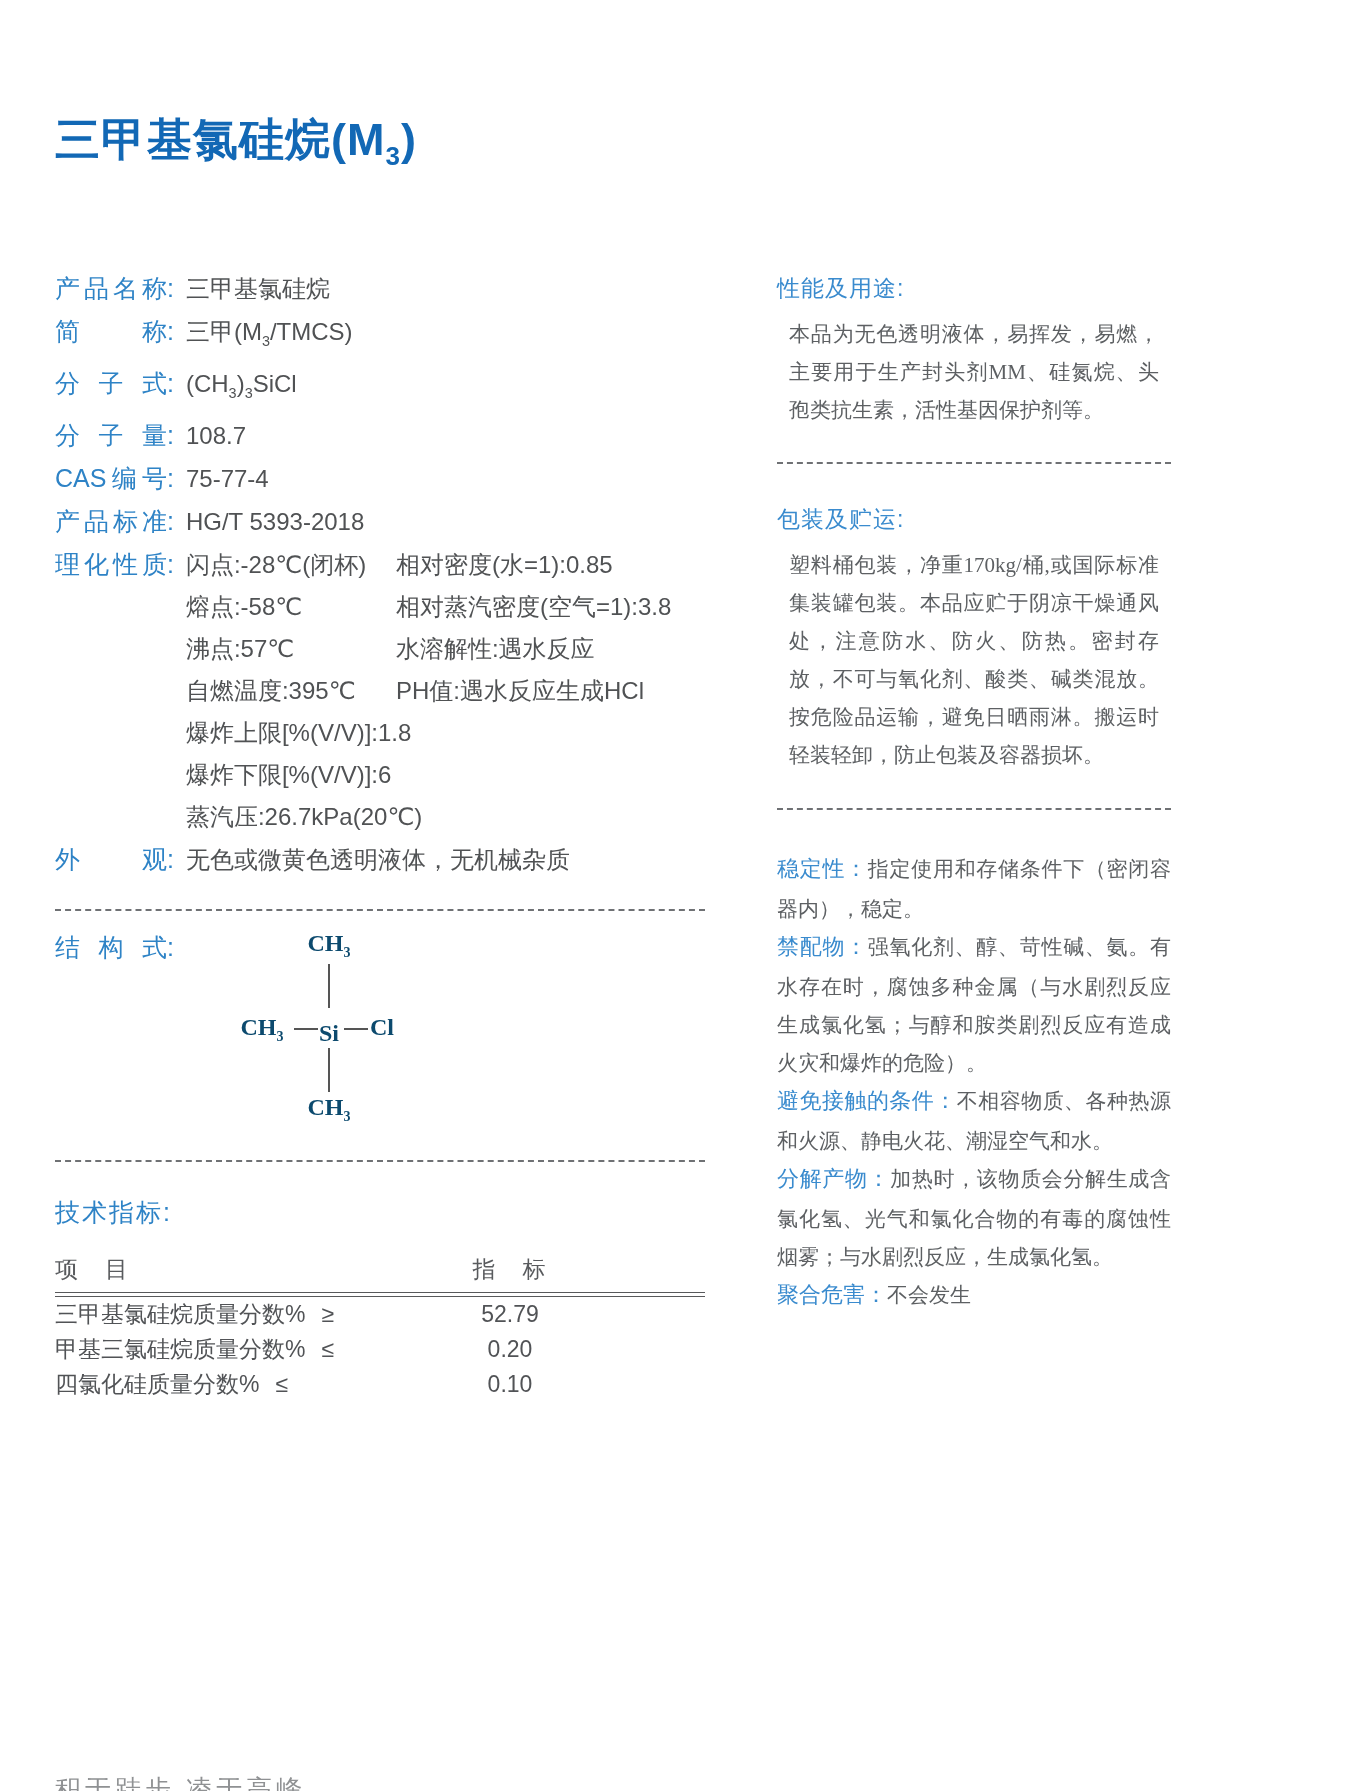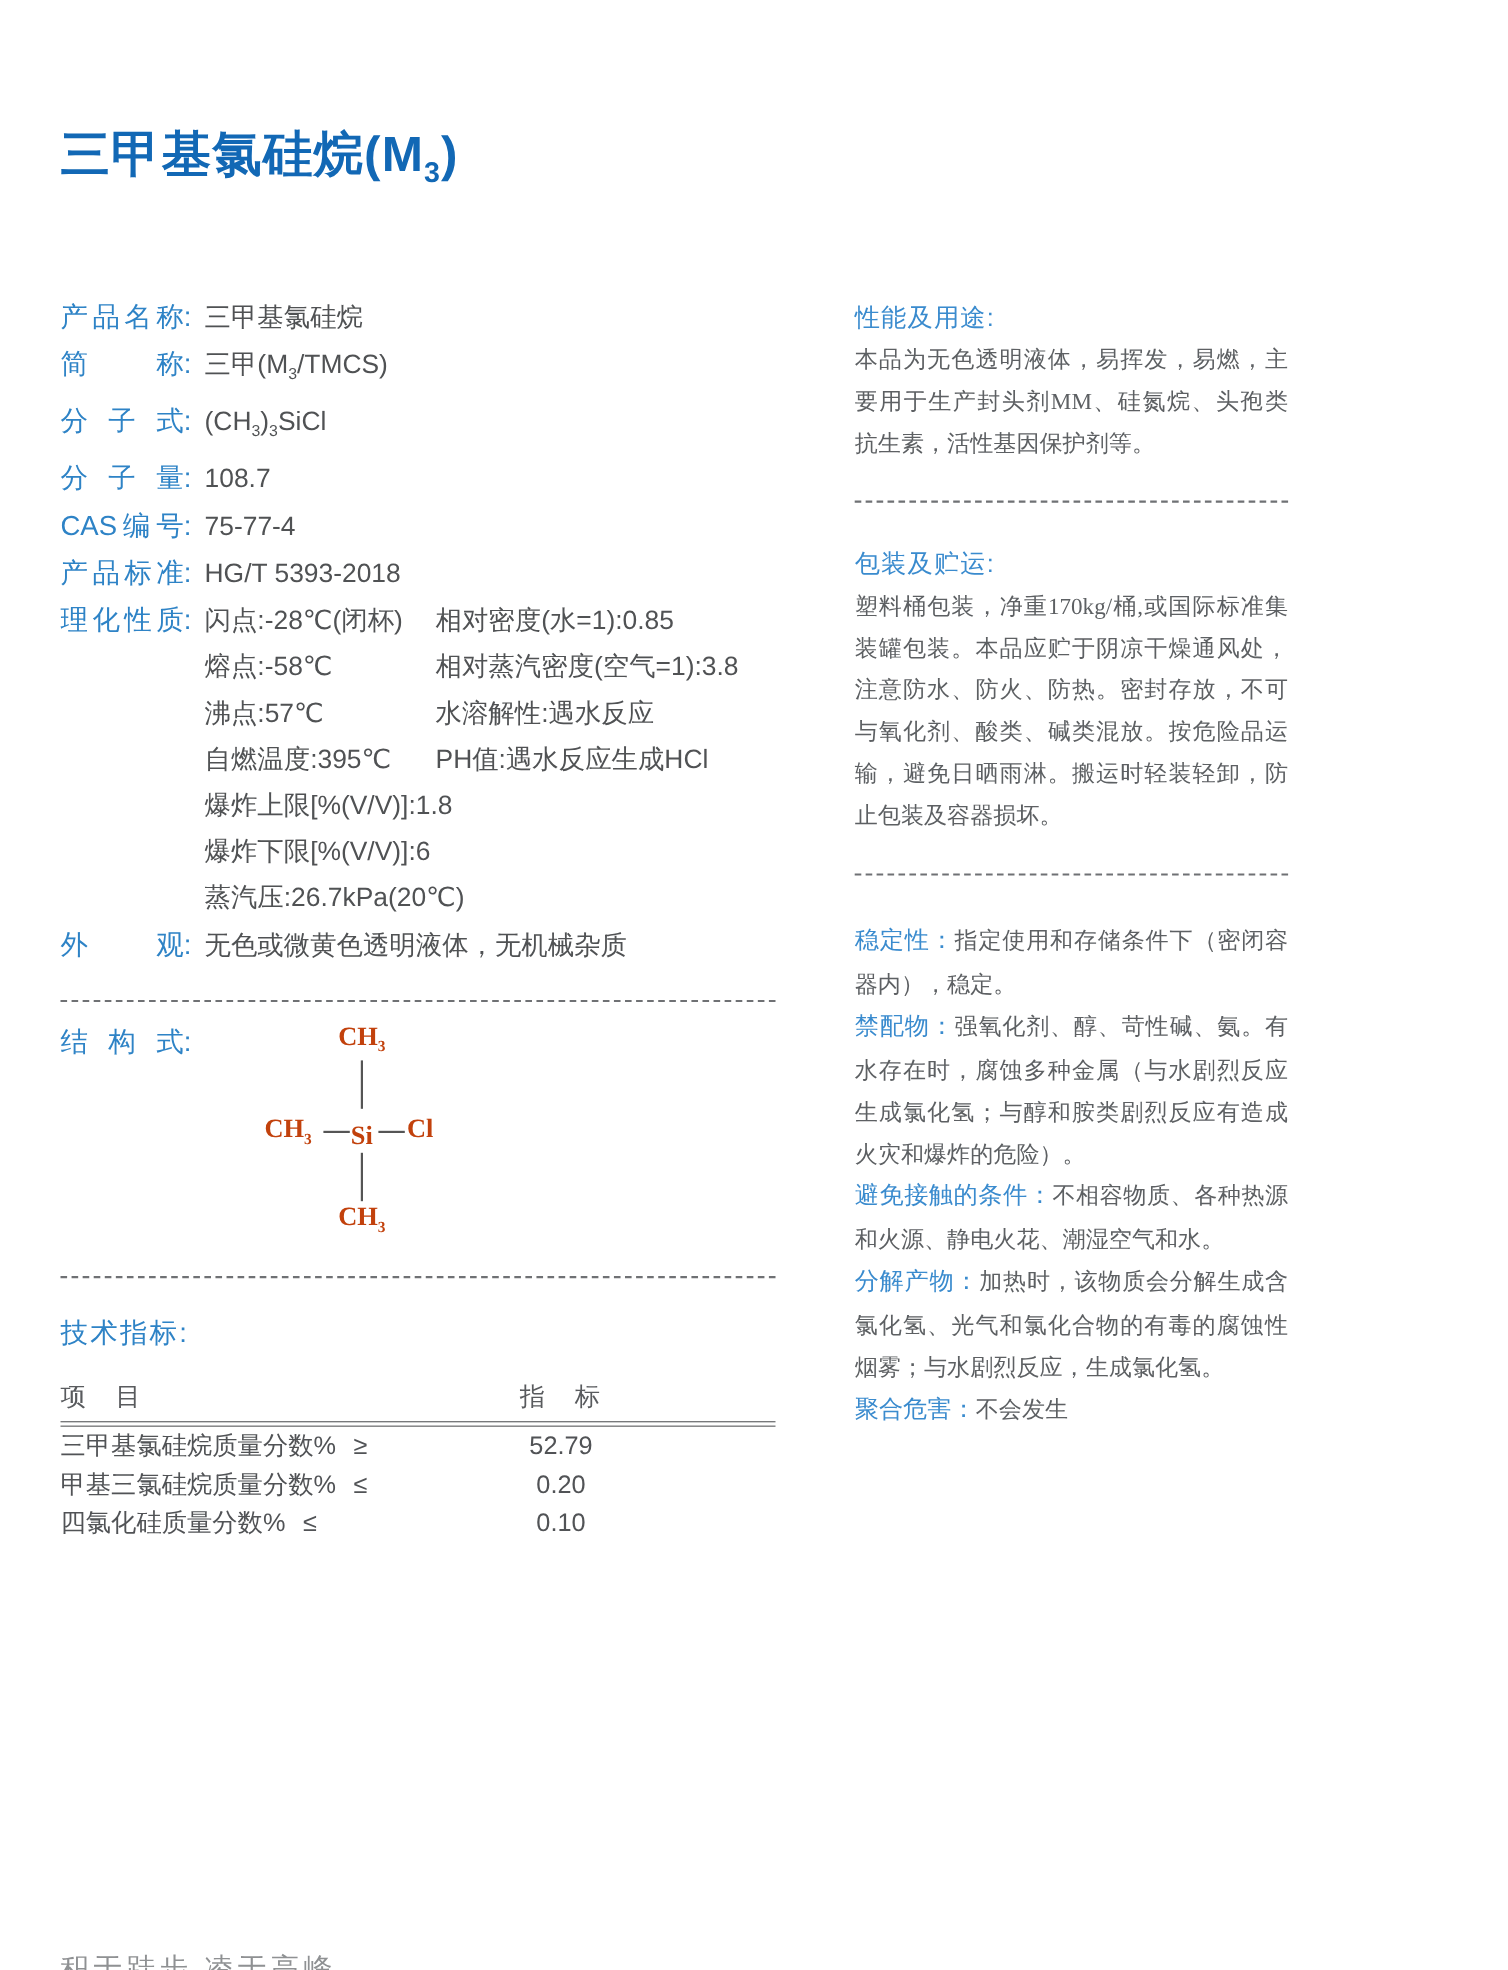--- a/index.html
+++ b/index.html
@@ -62,21 +62,21 @@
   .d-right  { width: 100%; }
 
   
   .structure-row { display: flex; align-items: flex-start; }
   .structure-row .lbl, .structure-row .colon { line-height: 34px; }
   .structure {
     position: relative;
     width: 230px; height: 196px;
     margin-left: 58px;
     font-family: "Liberation Serif", "DejaVu Serif", serif;
-    color: #c2410c;
+    color: #0c4a6e;
     text-align: right;
   }
   .atom { position: absolute; font-size: 24px; font-weight: bold; white-space: nowrap; }
   .atom sub { font-size: 14px; }
   .a-top    { left: 85px; top: 0;     transform: translateX(-50%); }
   .a-left   { left: 18px; top: 84px;  transform: translateX(-50%); }
   .a-center { left: 85px; top: 90px;  transform: translateX(-50%); }
   .a-right  { left: 138px; top: 84px; transform: translateX(-50%); }
   .a-bottom { left: 85px; top: 164px; transform: translateX(-50%); }
   .bond { position: absolute; background: #555; }
@@ -115,21 +115,21 @@
     letter-spacing: 1px;
     margin: 6px 0 5px 0;
   }
   .serif-body {
     font-family: "Liberation Serif", "DejaVu Serif", serif;
     font-size: 21px;
     line-height: 38px;
     color: #5d6063;
     text-align: justify;
   }
-  p.r-para { margin: 0; }
+  p.r-para { margin: 12px; }
   .d-right-1 { margin: 33px 0 40px 0; }
   .d-right-2 { margin: 34px 0 40px 0; }
   p.safety { margin: 0; }
   .inline-lbl {
     font-family: Liberation Mono, monospace;
     font-size: 22px;
     color: #3a8bce;
   }
 
   

